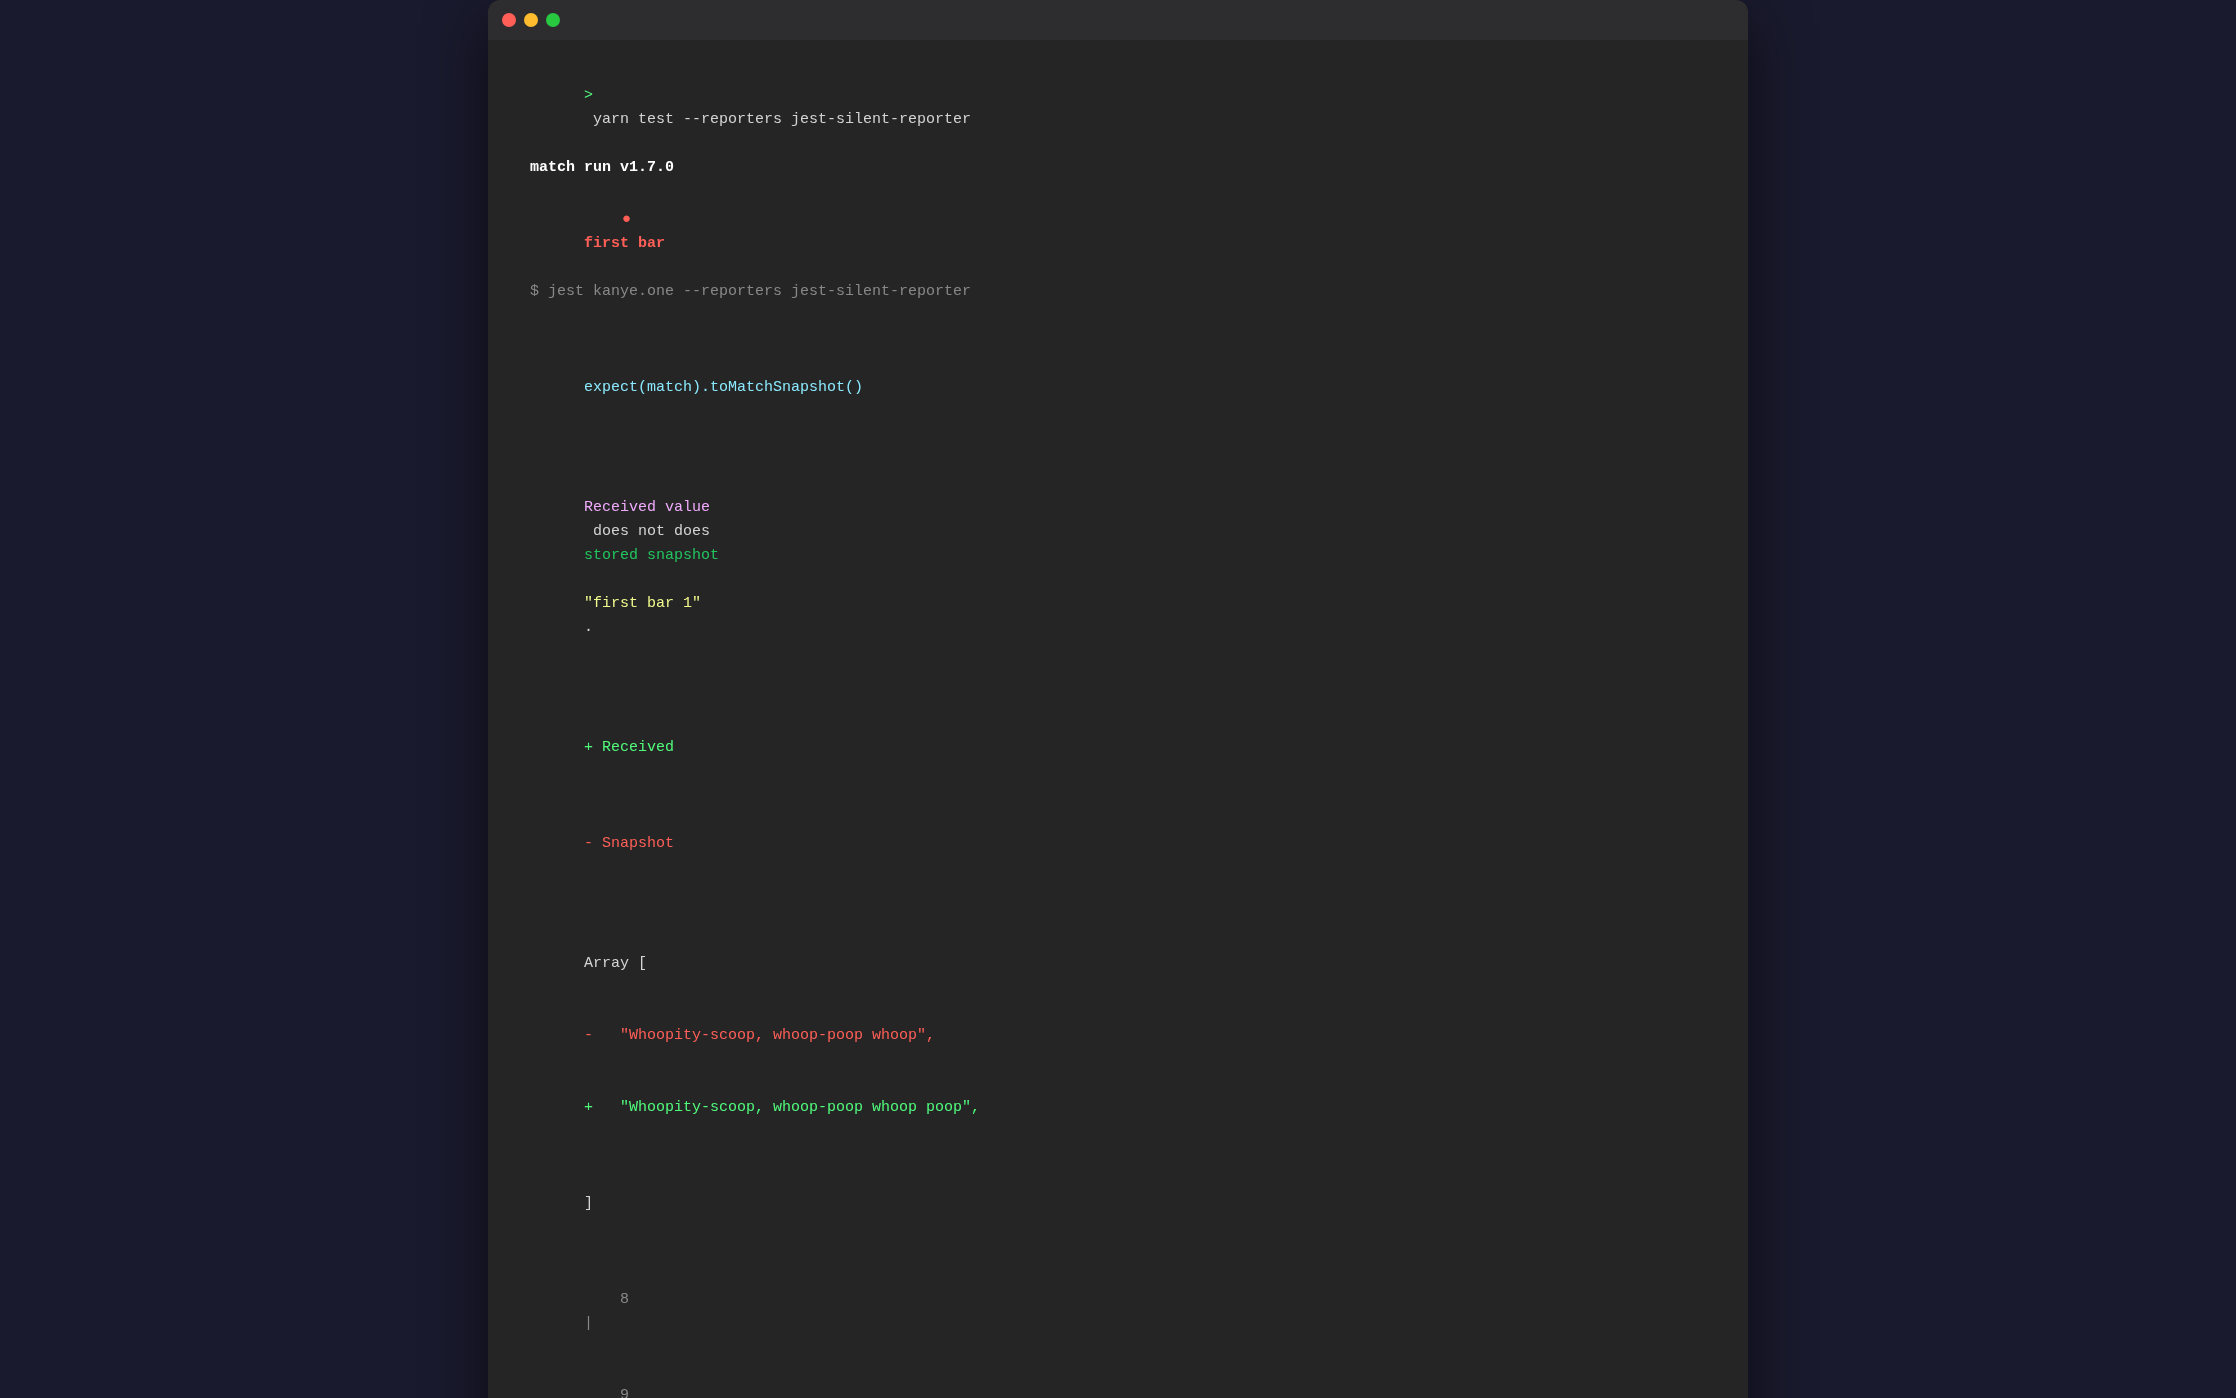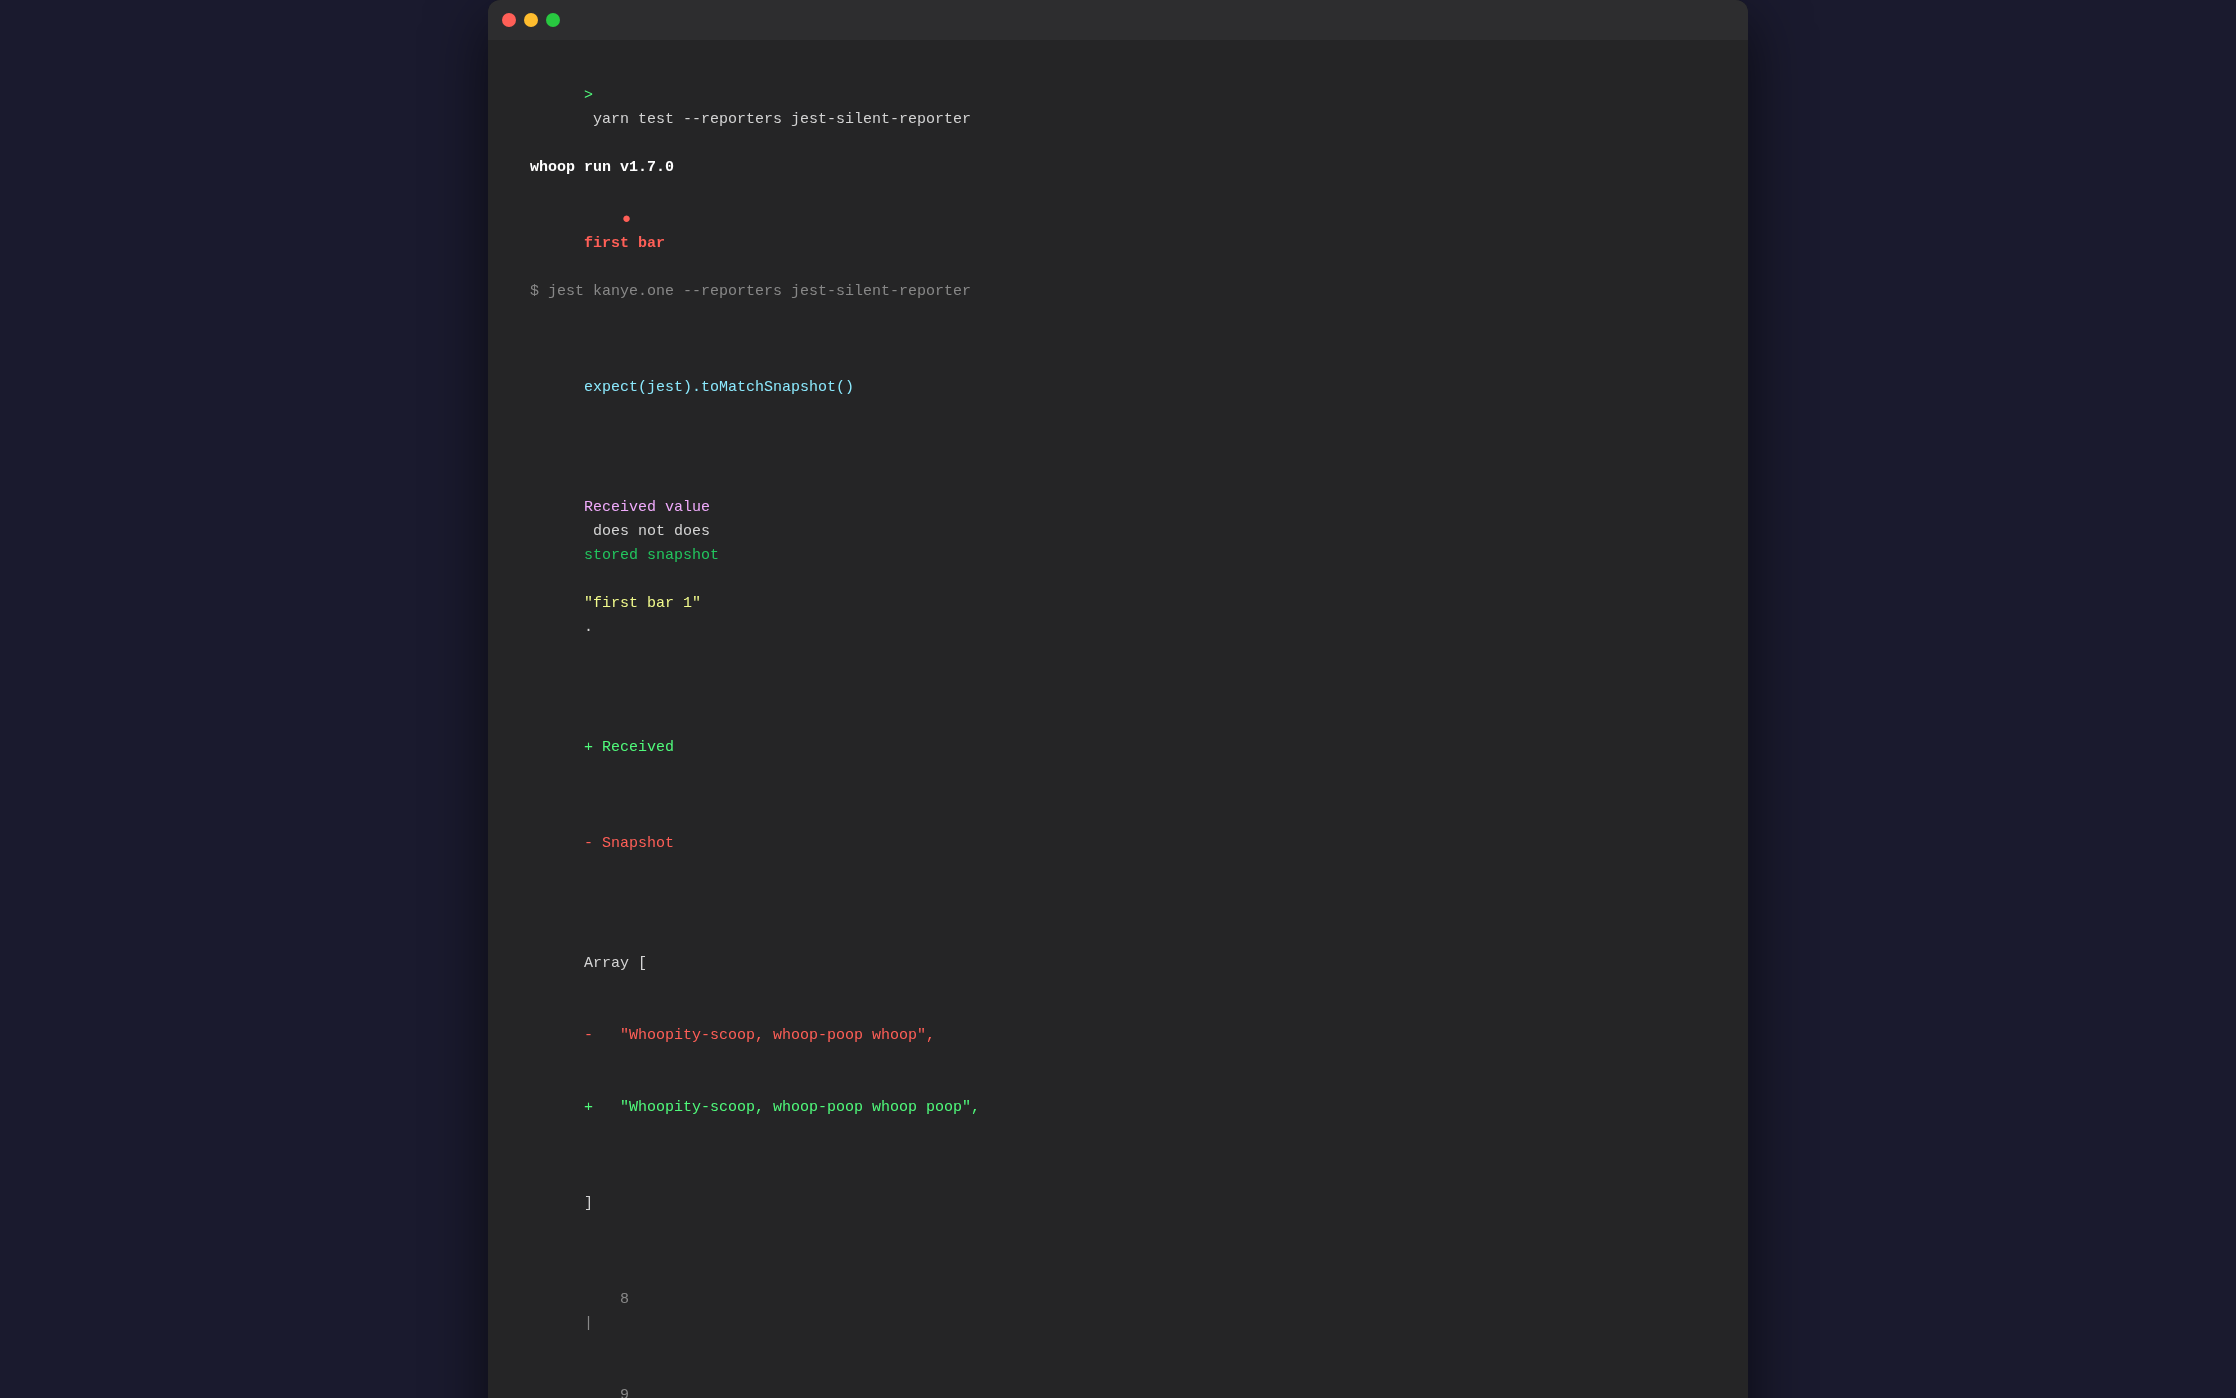--- a/index.html
+++ b/index.html
@@ -68,34 +68,34 @@
     <div class="dot dot-yellow"></div>
     <div class="dot dot-green"></div>
   </div>
   <div class="terminal-body">
 
     <span class="line">
       <span class="prompt-arrow">&gt;</span>
       <span class="cmd-text"> yarn test --reporters jest-silent-reporter</span>
     </span>
 
-    <span class="line bold-white">whoop run v1.7.0</span>
+    <span class="line bold-white">match run v1.7.0</span>
 
     <span class="line" style="margin-top:4px;">
       <span class="bullet-red indent1">&nbsp;&nbsp;● </span>
       <span class="test-name">first bar</span>
     </span>
 
     <span class="line dim">$ jest kanye.one --reporters jest-silent-reporter</span>
 
     <span class="line">&nbsp;</span>
 
     <span class="line">
       <span style="color:#888;">&nbsp;&nbsp;&nbsp;&nbsp;&nbsp;&nbsp;</span>
-      <span class="code-inline">expect(jest).toMatchSnapshot()</span>
+      <span class="code-inline">expect(match).toMatchSnapshot()</span>
     </span>
 
     <span class="line">&nbsp;</span>
 
     <span class="line">
       <span style="padding-left:20px;">&nbsp;&nbsp;&nbsp;&nbsp;</span>
       <span class="error-red">Received value</span>
       <span class="code-white"> does not does </span>
       <span class="match-green">stored snapshot</span>
       <span class="code-white"> </span>

